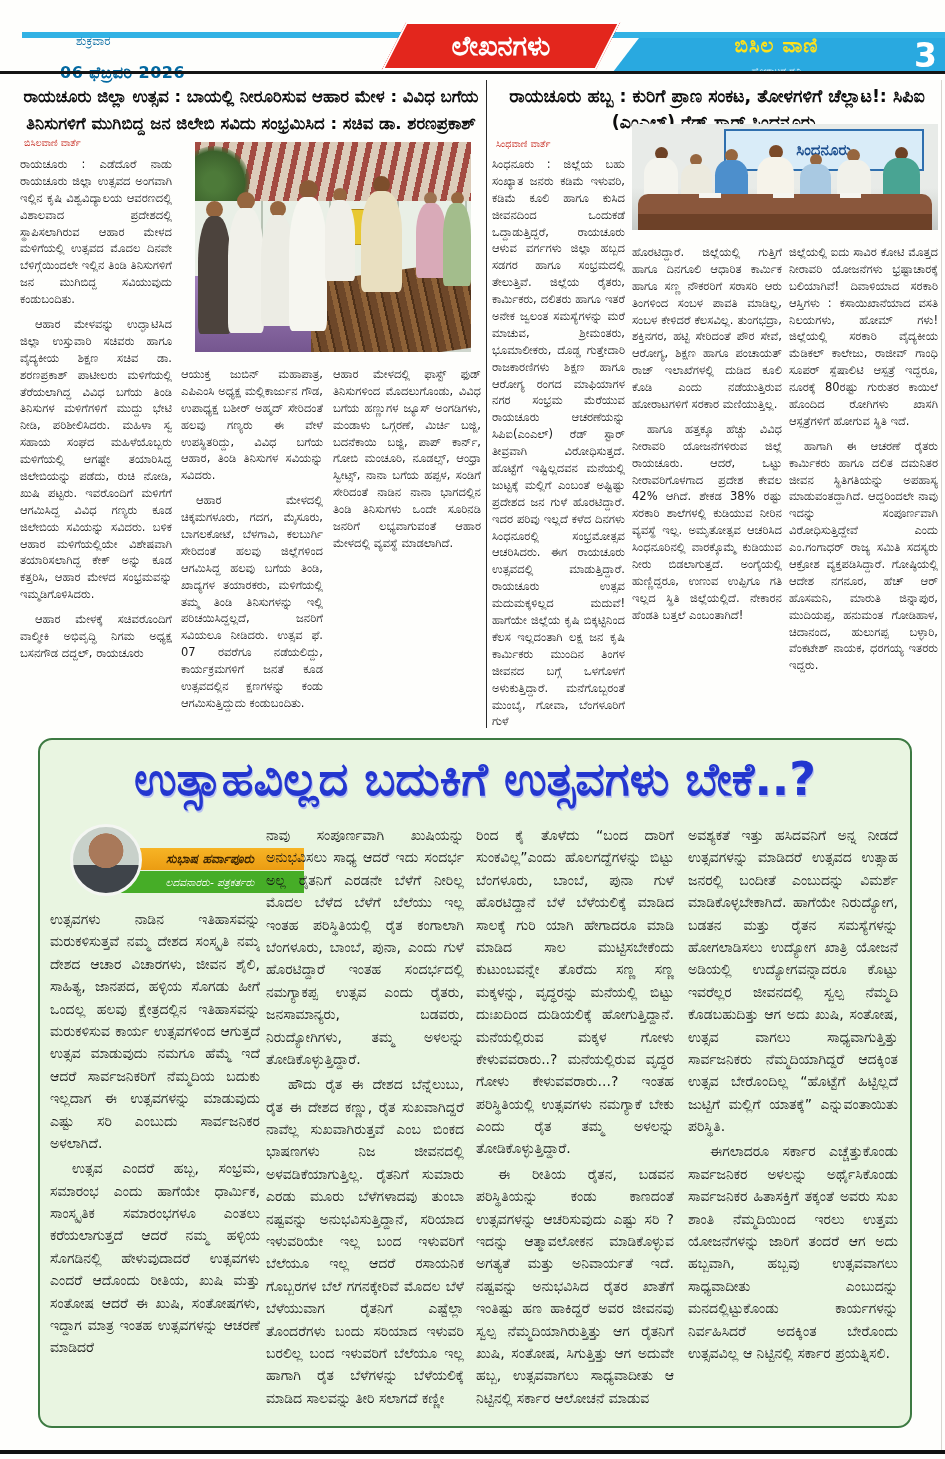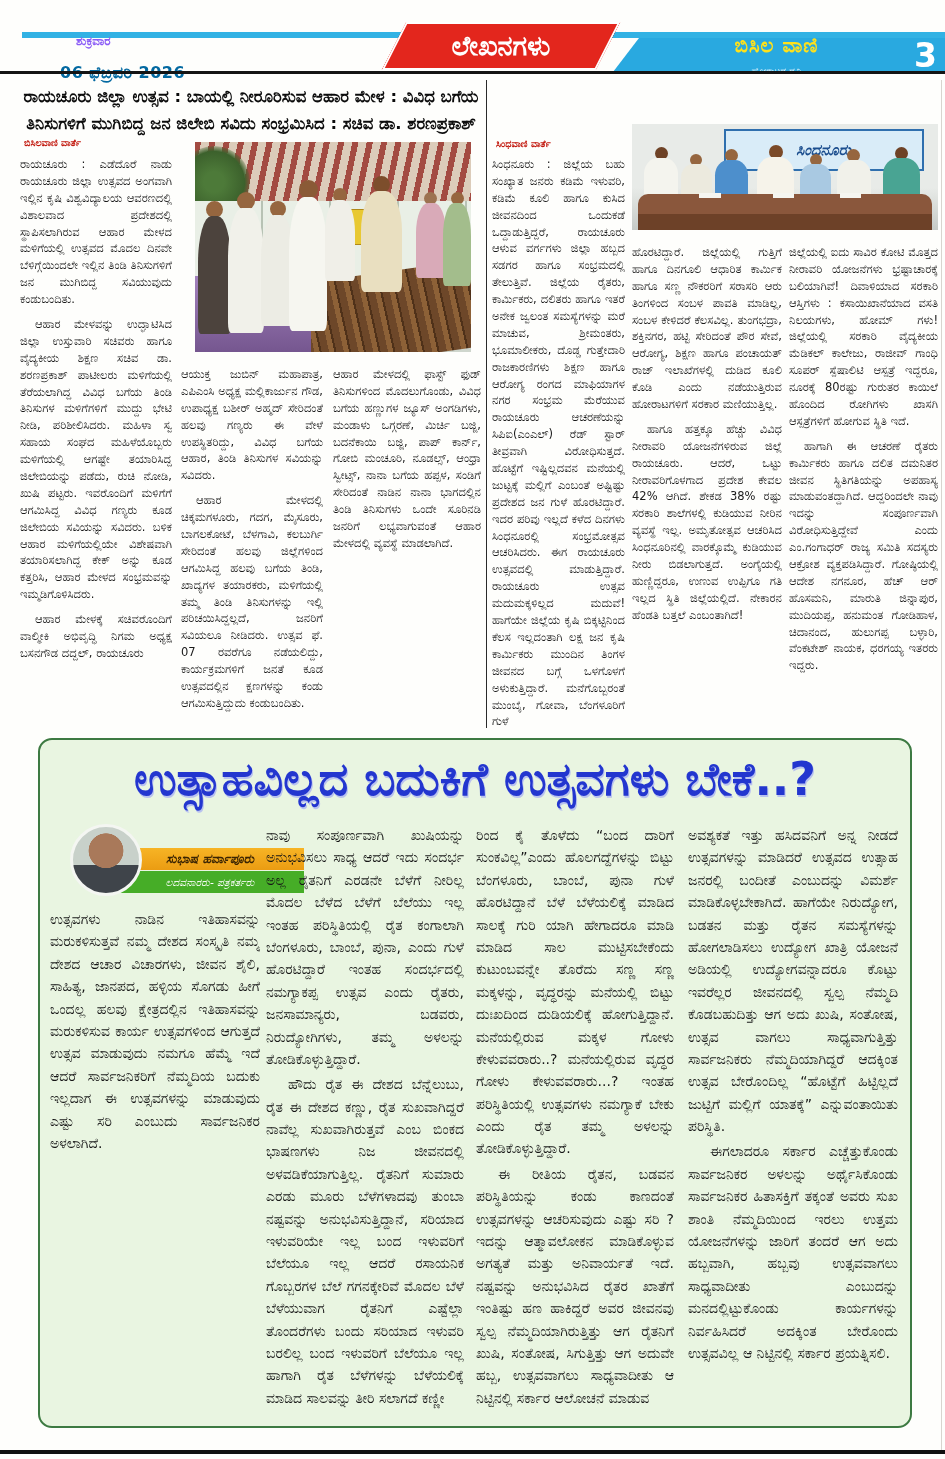--- a/index.html
+++ b/index.html
@@ -1,39 +1,39 @@
 <!DOCTYPE html>
 <html><head>
 <meta charset="utf-8">
 <style>
   html,body{margin:0;padding:0;background:#ffffff;}
   .page{position:relative;width:945px;height:1459px;background:#fefefc;overflow:hidden;
         font-family:"DejaVu Sans","Liberation Sans",sans-serif;color:#111;}
 
   
   .blue-stripe{position:absolute;left:22px;right:0;top:32px;height:6px;background:#32b2e4;}
-  .weekday{position:absolute;left:76px;top:34px;font-size:12px;font-weight:bold;color:#8b5cf6;}
+  .weekday{position:absolute;left:76px;top:34px;font-size:12px;font-weight:normal;color:#0369a1;}
   .date{position:absolute;left:60px;top:63px;font-size:16px;font-weight:bold;color:#0369a1;letter-spacing:.5px;}
   .section-tab{position:absolute;left:394px;top:22px;width:214px;height:48px;background:#e3261d;
                transform:skewX(-27deg);box-shadow:0 0 0 2px #ffffff inset;}
   .section-tab span{display:block;transform:skewX(27deg);text-align:center;line-height:48px;
                     color:#ffffff;font-size:27px;font-weight:bold;}
   .masthead{position:absolute;right:0;top:38px;width:332px;height:34px;background:#29a9e0;
             clip-path:polygon(26px 0,100% 0,100% 100%,0 100%);display:flex;align-items:center;}
   .masthead-text{flex:1;text-align:center;padding-left:30px;line-height:1;}
   .masthead-title{color:#ffe11a;font-size:20px;font-weight:bold;letter-spacing:1px;}
   .masthead-tagline{color:#ffffff;font-size:9px;margin-top:12px;}
   .masthead-num{color:#ffffff;font-size:33px;font-weight:bold;padding:0 8px 0 4px;}
   .header-rule{position:absolute;left:0;right:0;top:71px;height:3px;background:#141414;}
 
   
   .headline{position:absolute;font-weight:bold;text-align:center;color:#0c0c0c;}
   .headline.left{left:22px;top:83px;width:458px;font-size:16.5px;line-height:27px;}
   .headline.right{left:494px;top:83px;width:446px;font-size:17.5px;line-height:26px;}
-  .byline{position:absolute;font-size:9.5px;font-weight:bold;color:#c2190e;}
+  .byline{position:absolute;font-size:9.5px;font-weight:normal;color:#c2190e;}
   .v-divider{position:absolute;left:486px;top:80px;width:1px;height:648px;background:#2a2a2a;}
   .page-edge{position:absolute;right:3px;top:80px;width:1px;height:1370px;background:#d8d5cf;}
   .page-bottom-rule{position:absolute;left:0;right:0;top:1450px;height:4px;background:#101010;}
 
   
   .col{position:absolute;overflow:hidden;text-align:justify;font-size:11.5px;line-height:1.47;color:#1a1a1a;}
   .col p{margin:8px 0 2px 0;}
   .col p + p{text-indent:15px;}
 
   
@@ -155,23 +155,24 @@
       <p>ಆಯುಕ್ತ ಜುಬಿನ್ ಮಹಾಪಾತ್ರ, ಎಪಿಎಂಸಿ ಅಧ್ಯಕ್ಷ ಮಲ್ಲಿಕಾರ್ಜುನ ಗೌಡ, ಉಪಾಧ್ಯಕ್ಷ ಬಶೀರ್ ಅಹ್ಮದ್ ಸೇರಿದಂತೆ ಹಲವು ಗಣ್ಯರು ಈ ವೇಳೆ ಉಪಸ್ಥಿತರಿದ್ದು, ವಿವಿಧ ಬಗೆಯ ಆಹಾರ, ತಿಂಡಿ ತಿನಿಸುಗಳ ಸವಿಯನ್ನು ಸವಿದರು.</p>
       <p>ಆಹಾರ ಮೇಳದಲ್ಲಿ ಚಿಕ್ಕಮಗಳೂರು, ಗದಗ, ಮೈಸೂರು, ಬಾಗಲಕೋಟೆ, ಬೆಳಗಾವಿ, ಕಲಬುರ್ಗಿ ಸೇರಿದಂತೆ ಹಲವು ಜಿಲ್ಲೆಗಳಿಂದ ಆಗಮಿಸಿದ್ದ ಹಲವು ಬಗೆಯ ತಿಂಡಿ, ಖಾದ್ಯಗಳ ತಯಾರಕರು, ಮಳಿಗೆಯಲ್ಲಿ ತಮ್ಮ ತಿಂಡಿ ತಿನಿಸುಗಳನ್ನು ಇಲ್ಲಿ ಪರಿಚಯಿಸಿದ್ದಲ್ಲದೆ, ಜನರಿಗೆ ಸವಿಯಲೂ ನೀಡಿದರು. ಉತ್ಸವ ಫೆ. 07 ರವರೆಗೂ ನಡೆಯಲಿದ್ದು, ಕಾರ್ಯಕ್ರಮಗಳಿಗೆ ಜನತೆ ಕೂಡ ಉತ್ಸವದಲ್ಲಿನ ಕ್ಷಣಗಳನ್ನು ಕಂಡು ಆಗಮಿಸುತ್ತಿದ್ದುದು ಕಂಡುಬಂದಿತು.</p>
     </div>
   <div class="col" style="left:333px;top:358px;width:148px;height:369px;">
       <p>ಆಹಾರ ಮೇಳದಲ್ಲಿ ಫಾಸ್ಟ್ ಫುಡ್ ತಿನಿಸುಗಳಿಂದ ಮೊದಲುಗೊಂಡು, ವಿವಿಧ ಬಗೆಯ ಹಣ್ಣುಗಳ ಜ್ಯೂಸ್ ಅಂಗಡಿಗಳು, ಮಂಡಾಳು ಒಗ್ಗರಣೆ, ಮಿರ್ಚಿ ಬಜ್ಜಿ, ಬದನೆಕಾಯಿ ಬಜ್ಜಿ, ಪಾಪ್ ಕಾರ್ನ್, ಗೋಬಿ ಮಂಚೂರಿ, ನೂಡಲ್ಸ್, ಆಂಧ್ರಾ ಸ್ವೀಟ್ಸ್, ನಾನಾ ಬಗೆಯ ಹಪ್ಪಳ, ಸಂಡಿಗೆ ಸೇರಿದಂತೆ ನಾಡಿನ ನಾನಾ ಭಾಗದಲ್ಲಿನ ತಿಂಡಿ ತಿನಿಸುಗಳು ಒಂದೇ ಸೂರಿನಡಿ ಜನರಿಗೆ ಲಭ್ಯವಾಗುವಂತೆ ಆಹಾರ ಮೇಳದಲ್ಲಿ ವ್ಯವಸ್ಥೆ ಮಾಡಲಾಗಿದೆ.</p>
     </div>
 
   <div class="v-divider"></div>
   <div class="page-edge"></div>
 
+  <div class="headline right">ರಾಯಚೂರು ಹಬ್ಬ : ಕುರಿಗೆ ಪ್ರಾಣ ಸಂಕಟ, ತೋಳಗಳಿಗೆ ಚೆಲ್ಲಾಟ!: ಸಿಪಿಐ (ಎಂಎಲ್) ರೆಡ್ ಸ್ಟಾರ್ ಸಿಂಧನೂರು.</div>
   <div class="byline" style="left:496px;top:138px;">ಸಿಂಧವಾಣಿ ವಾರ್ತೆ</div>
 
-  <div class="photo" style="left:632px;top:124px;width:306px;height:106px;font-style:italic;">
+  <div class="photo" style="left:632px;top:124px;width:306px;height:106px;">
     <div class="rp-wall"></div>
     <div class="rp-banner">ಸಿಂಧನೂರು</div>
     <div class="person" style="left:4%;bottom:26%;width:11%;height:52%;">
       <div class="head" style="width:13px;height:13px;background:#6e4226;"></div>
         <div class="torso" style="height:72%;background:#f4f4ee;"></div>
       </div>
     <div class="person" style="left:16%;bottom:26%;width:10%;height:46%;">
       <div class="head" style="width:12px;height:12px;"></div>
         <div class="torso" style="height:72%;background:#eceade;"></div>
       </div>
@@ -215,20 +216,21 @@
 
   <div class="essay-box">
     <div class="essay-headline">ಉತ್ಸಾಹವಿಲ್ಲದ ಬದುಕಿಗೆ ಉತ್ಸವಗಳು ಬೇಕೆ..?</div>
     <div class="author-card">
       <div class="author-photo"></div>
       <div class="author-band-name">ಸುಭಾಷ ಹರ್ವಾಪೂರು</div>
       <div class="author-band-role">ಲದವನಾರರು- ಪತ್ರಕರ್ತರು</div>
     </div>
     <div class="essay-col" style="left:10px;top:168px;width:210px;height:508px;">
         <p>ಉತ್ಸವಗಳು ನಾಡಿನ ಇತಿಹಾಸವನ್ನು ಮರುಕಳಿಸುತ್ತವೆ ನಮ್ಮ ದೇಶದ ಸಂಸ್ಕೃತಿ ನಮ್ಮ ದೇಶದ ಆಚಾರ ವಿಚಾರಗಳು, ಜೀವನ ಶೈಲಿ, ಸಾಹಿತ್ಯ, ಜಾನಪದ, ಹಳ್ಳಿಯ ಸೊಗಡು ಹೀಗೆ ಒಂದಲ್ಲ ಹಲವು ಕ್ಷೇತ್ರದಲ್ಲಿನ ಇತಿಹಾಸವನ್ನು ಮರುಕಳಿಸುವ ಕಾರ್ಯ ಉತ್ಸವಗಳಿಂದ ಆಗುತ್ತದೆ ಉತ್ಸವ ಮಾಡುವುದು ನಮಗೂ ಹೆಮ್ಮೆ ಇದೆ ಆದರೆ ಸಾರ್ವಜನಿಕರಿಗೆ ನೆಮ್ಮದಿಯ ಬದುಕು ಇಲ್ಲದಾಗ ಈ ಉತ್ಸವಗಳನ್ನು ಮಾಡುವುದು ಎಷ್ಟು ಸರಿ ಎಂಬುದು ಸಾರ್ವಜನಿಕರ ಅಳಲಾಗಿದೆ.</p>
+        <p>ಉತ್ಸವ ಎಂದರೆ ಹಬ್ಬ, ಸಂಭ್ರಮ, ಸಮಾರಂಭ ಎಂದು ಹಾಗೆಯೇ ಧಾರ್ಮಿಕ, ಸಾಂಸ್ಕೃತಿಕ ಸಮಾರಂಭಗಳೂ ಎಂತಲು ಕರೆಯಲಾಗುತ್ತದೆ ಆದರೆ ನಮ್ಮ ಹಳ್ಳಿಯ ಸೊಗಡಿನಲ್ಲಿ ಹೇಳುವುದಾದರೆ ಉತ್ಸವಗಳು ಎಂದರೆ ಆದೊಂದು ರೀತಿಯ, ಖುಷಿ ಮತ್ತು ಸಂತೋಷ ಆದರೆ ಈ ಖುಷಿ, ಸಂತೋಷಗಳು, ಇದ್ದಾಗ ಮಾತ್ರ ಇಂತಹ ಉತ್ಸವಗಳನ್ನು ಆಚರಣೆ ಮಾಡಿದರೆ</p>
       </div>
     <div class="essay-col" style="left:226px;top:84px;width:198px;height:592px;">
         <p>ನಾವು ಸಂಪೂರ್ಣವಾಗಿ ಖುಷಿಯನ್ನು ಅನುಭವಿಸಲು ಸಾಧ್ಯ ಆದರೆ ಇದು ಸಂದರ್ಭ ಅಲ್ಲ ರೈತನಿಗೆ ಎರಡನೇ ಬೆಳೆಗೆ ನೀರಿಲ್ಲ ಮೊದಲ ಬೆಳೆದ ಬೆಳೆಗೆ ಬೆಲೆಯು ಇಲ್ಲ ಇಂತಹ ಪರಿಸ್ಥಿತಿಯಲ್ಲಿ ರೈತ ಕಂಗಾಲಾಗಿ ಬೆಂಗಳೂರು, ಬಾಂಬೆ, ಪುನಾ, ಎಂದು ಗುಳೆ ಹೊರಟಿದ್ದಾರೆ ಇಂತಹ ಸಂದರ್ಭದಲ್ಲಿ ನಮಗ್ಯಾಕಪ್ಪ ಉತ್ಸವ ಎಂದು ರೈತರು, ಜನಸಾಮಾನ್ಯರು, ಬಡವರು, ನಿರುದ್ಯೋಗಿಗಳು, ತಮ್ಮ ಅಳಲನ್ನು ತೋಡಿಕೊಳ್ಳುತ್ತಿದ್ದಾರೆ.</p>
         <p>ಹೌದು ರೈತ ಈ ದೇಶದ ಬೆನ್ನೆಲುಬು, ರೈತ ಈ ದೇಶದ ಕಣ್ಣು, ರೈತ ಸುಖವಾಗಿದ್ದರೆ ನಾವೆಲ್ಲ ಸುಖವಾಗಿರುತ್ತವೆ ಎಂಬ ಬಿಂಕದ ಭಾಷಣಗಳು ನಿಜ ಜೀವನದಲ್ಲಿ ಅಳವಡಿಕೆಯಾಗುತ್ತಿಲ್ಲ. ರೈತನಿಗೆ ಸುಮಾರು ಎರಡು ಮೂರು ಬೆಳೆಗಳಾದವು ತುಂಬಾ ನಷ್ಟವನ್ನು ಅನುಭವಿಸುತ್ತಿದ್ದಾನೆ, ಸರಿಯಾದ ಇಳುವರಿಯೇ ಇಲ್ಲ ಬಂದ ಇಳುವರಿಗೆ ಬೆಲೆಯೂ ಇಲ್ಲ ಆದರೆ ರಸಾಯನಿಕ ಗೊಬ್ಬರಗಳ ಬೆಲೆ ಗಗನಕ್ಕೇರಿವೆ ಮೊದಲ ಬೆಳೆ ಬೆಳೆಯುವಾಗ ರೈತನಿಗೆ ಎಷ್ಟೆಲ್ಲಾ ತೊಂದರೆಗಳು ಬಂದು ಸರಿಯಾದ ಇಳುವರಿ ಬರಲಿಲ್ಲ ಬಂದ ಇಳುವರಿಗೆ ಬೆಲೆಯೂ ಇಲ್ಲ ಹಾಗಾಗಿ ರೈತ ಬೆಳೆಗಳನ್ನು ಬೆಳೆಯಲಿಕ್ಕೆ ಮಾಡಿದ ಸಾಲವನ್ನು ತೀರಿ ಸಲಾಗದೆ ಕಣ್ಣೀ</p>
       </div>
     <div class="essay-col" style="left:436px;top:84px;width:198px;height:592px;">
         <p>ರಿಂದ ಕೈ ತೊಳೆದು “ಬಂದ ದಾರಿಗೆ ಸುಂಕವಿಲ್ಲ”ಎಂದು ಹೊಲಗದ್ದೆಗಳನ್ನು ಬಿಟ್ಟು ಬೆಂಗಳೂರು, ಬಾಂಬೆ, ಪುನಾ ಗುಳೆ ಹೊರಟಿದ್ದಾನೆ ಬೆಳೆ ಬೆಳೆಯಲಿಕ್ಕೆ ಮಾಡಿದ ಸಾಲಕ್ಕೆ ಗುರಿ ಯಾಗಿ ಹೇಗಾದರೂ ಮಾಡಿ ಮಾಡಿದ ಸಾಲ ಮುಟ್ಟಿಸಬೇಕೆಂದು ಕುಟುಂಬವನ್ನೇ ತೊರೆದು ಸಣ್ಣ ಸಣ್ಣ ಮಕ್ಕಳನ್ನು, ವೃದ್ಧರನ್ನು ಮನೆಯಲ್ಲಿ ಬಿಟ್ಟು ದುಃಖದಿಂದ ದುಡಿಯಲಿಕ್ಕೆ ಹೋಗುತ್ತಿದ್ದಾನೆ. ಮನೆಯಲ್ಲಿರುವ ಮಕ್ಕಳ ಗೋಳು ಕೇಳುವವರಾರು..? ಮನೆಯಲ್ಲಿರುವ ವೃದ್ಧರ ಗೋಳು ಕೇಳುವವರಾರು...? ಇಂತಹ ಪರಿಸ್ಥಿತಿಯಲ್ಲಿ ಉತ್ಸವಗಳು ನಮಗ್ಯಾಕೆ ಬೇಕು ಎಂದು ರೈತ ತಮ್ಮ ಅಳಲನ್ನು ತೋಡಿಕೊಳ್ಳುತ್ತಿದ್ದಾರೆ.</p>
         <p>ಈ ರೀತಿಯ ರೈತನ, ಬಡವನ ಪರಿಸ್ಥಿತಿಯನ್ನು ಕಂಡು ಕಾಣದಂತೆ ಉತ್ಸವಗಳನ್ನು ಆಚರಿಸುವುದು ಎಷ್ಟು ಸರಿ ? ಇದನ್ನು ಆತ್ಮಾವಲೋಕನ ಮಾಡಿಕೊಳ್ಳುವ ಅಗತ್ಯತೆ ಮತ್ತು ಅನಿವಾರ್ಯತೆ ಇದೆ. ನಷ್ಟವನ್ನು ಅನುಭವಿಸಿದ ರೈತರ ಖಾತೆಗೆ ಇಂತಿಷ್ಟು ಹಣ ಹಾಕಿದ್ದರೆ ಅವರ ಜೀವನವು ಸ್ವಲ್ಪ ನೆಮ್ಮದಿಯಾಗಿರುತ್ತಿತ್ತು ಆಗ ರೈತನಿಗೆ ಖುಷಿ, ಸಂತೋಷ, ಸಿಗುತ್ತಿತ್ತು ಆಗ ಅದುವೇ ಹಬ್ಬ, ಉತ್ಸವವಾಗಲು ಸಾಧ್ಯವಾದೀತು ಆ ನಿಟ್ಟಿನಲ್ಲಿ ಸರ್ಕಾರ ಆಲೋಚನೆ ಮಾಡುವ</p>
       </div>
     <div class="essay-col" style="left:648px;top:84px;width:210px;height:592px;">

